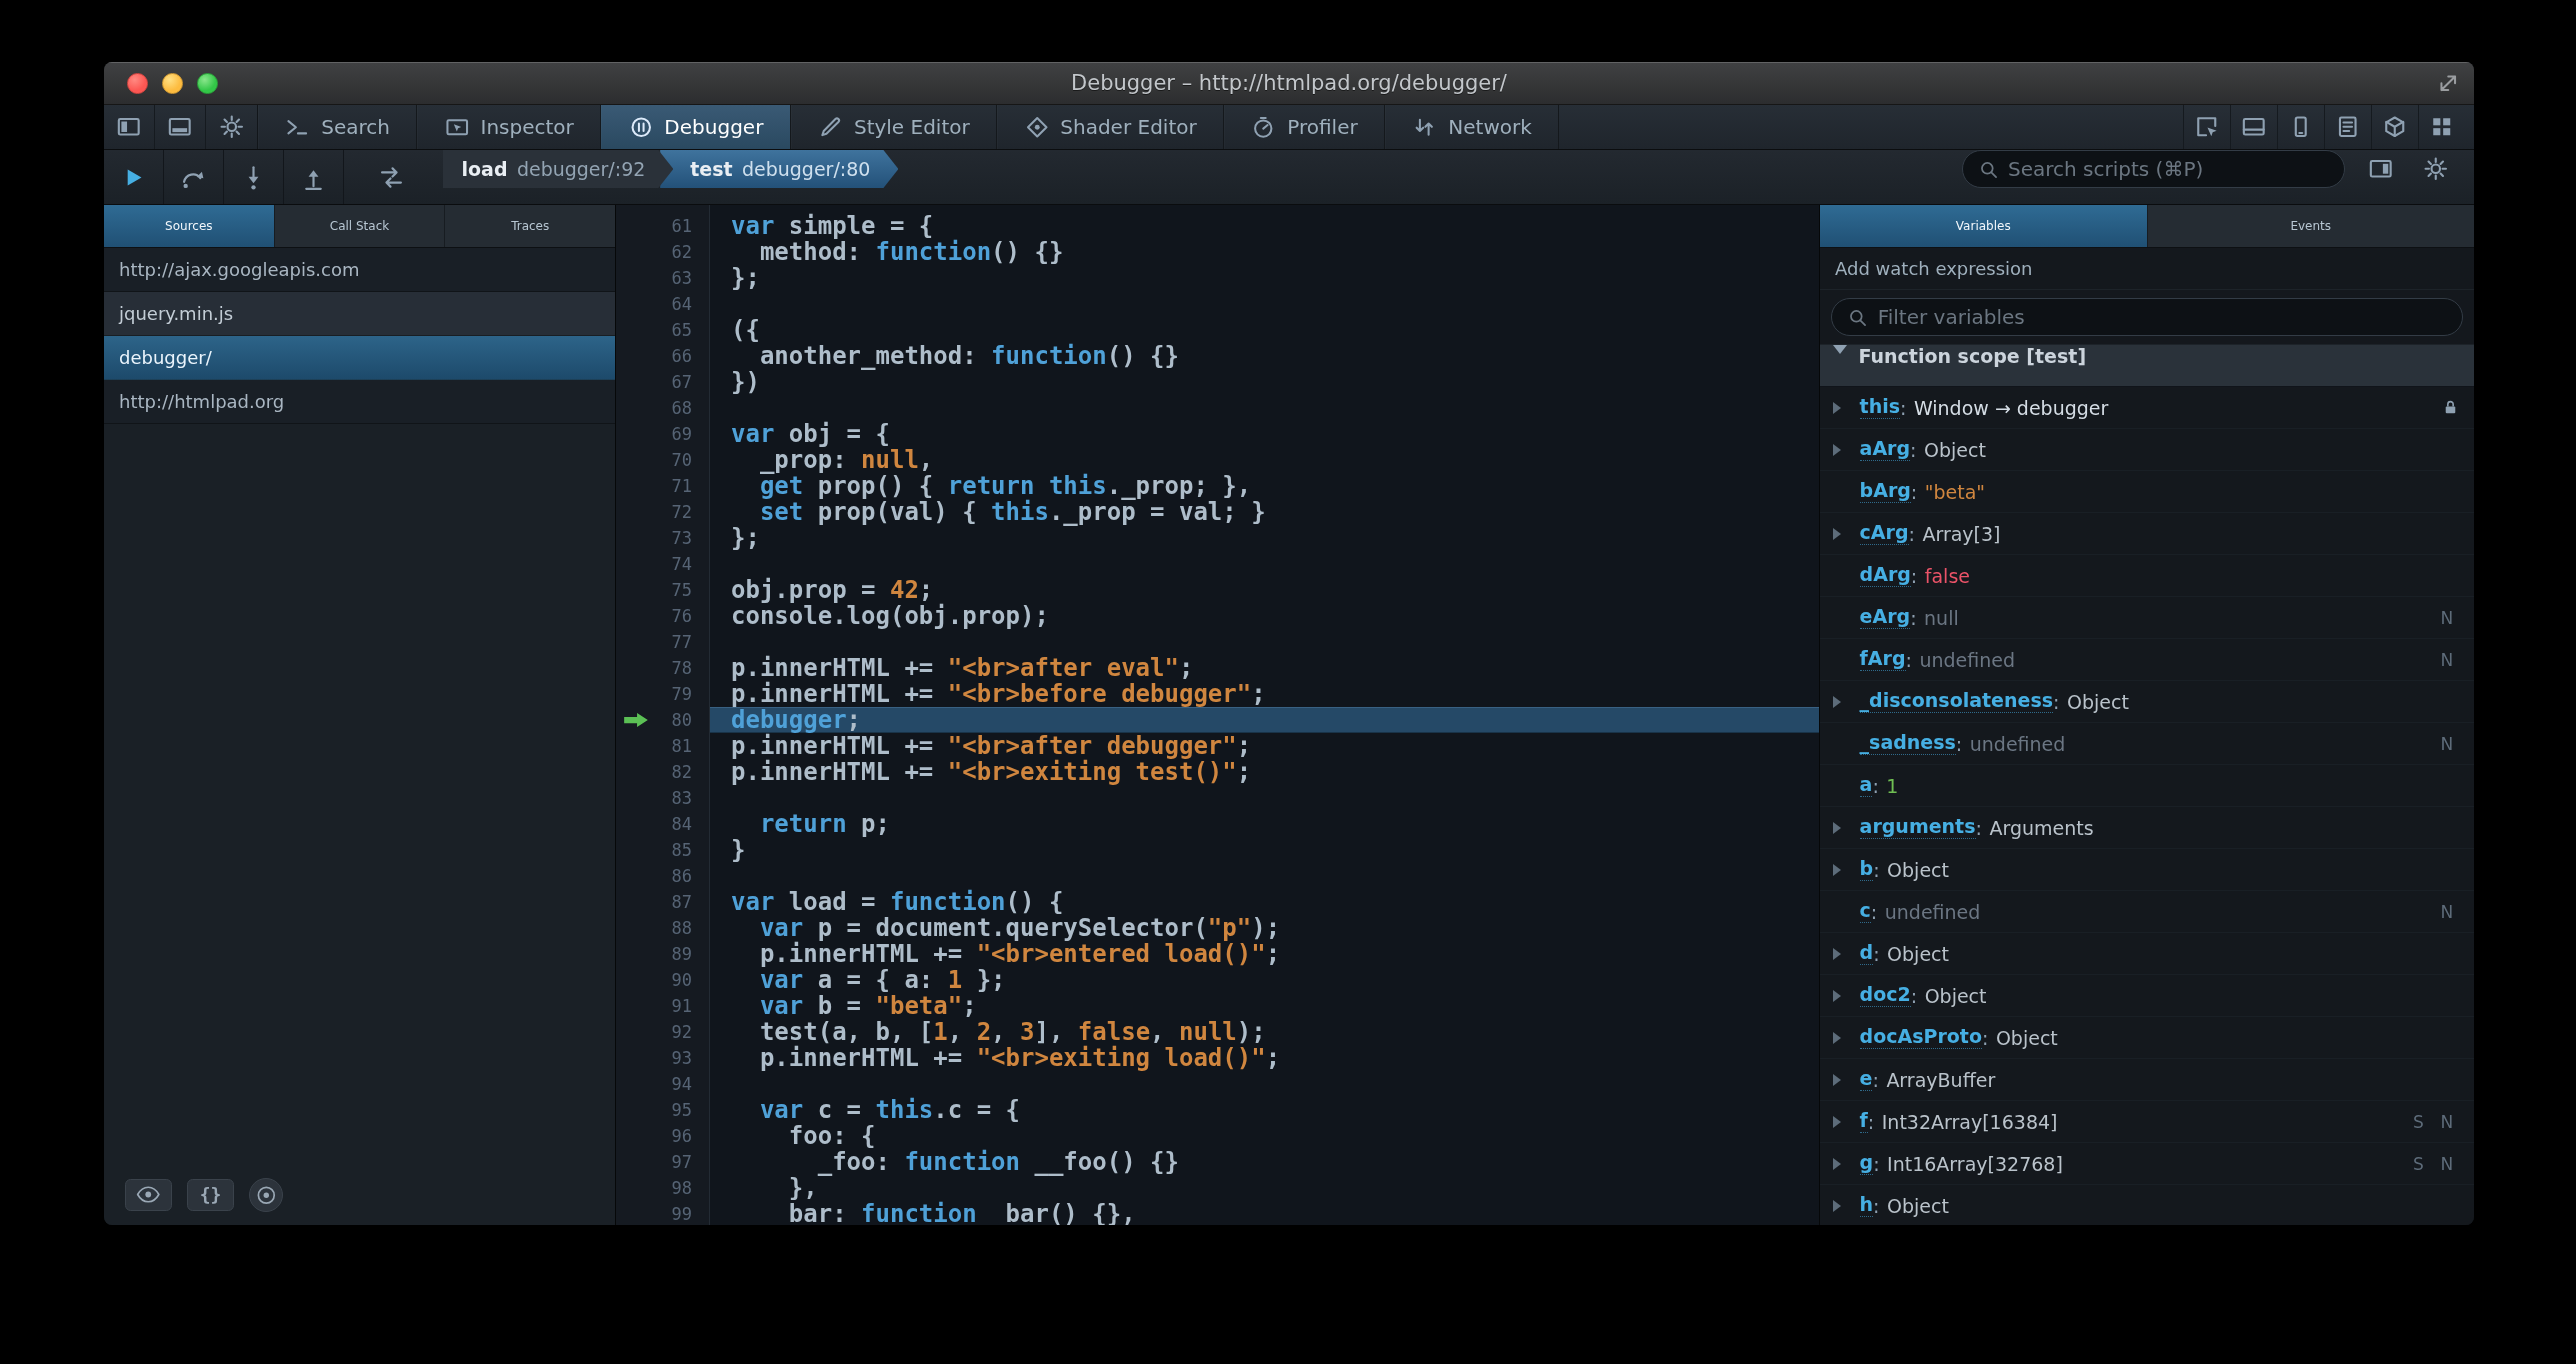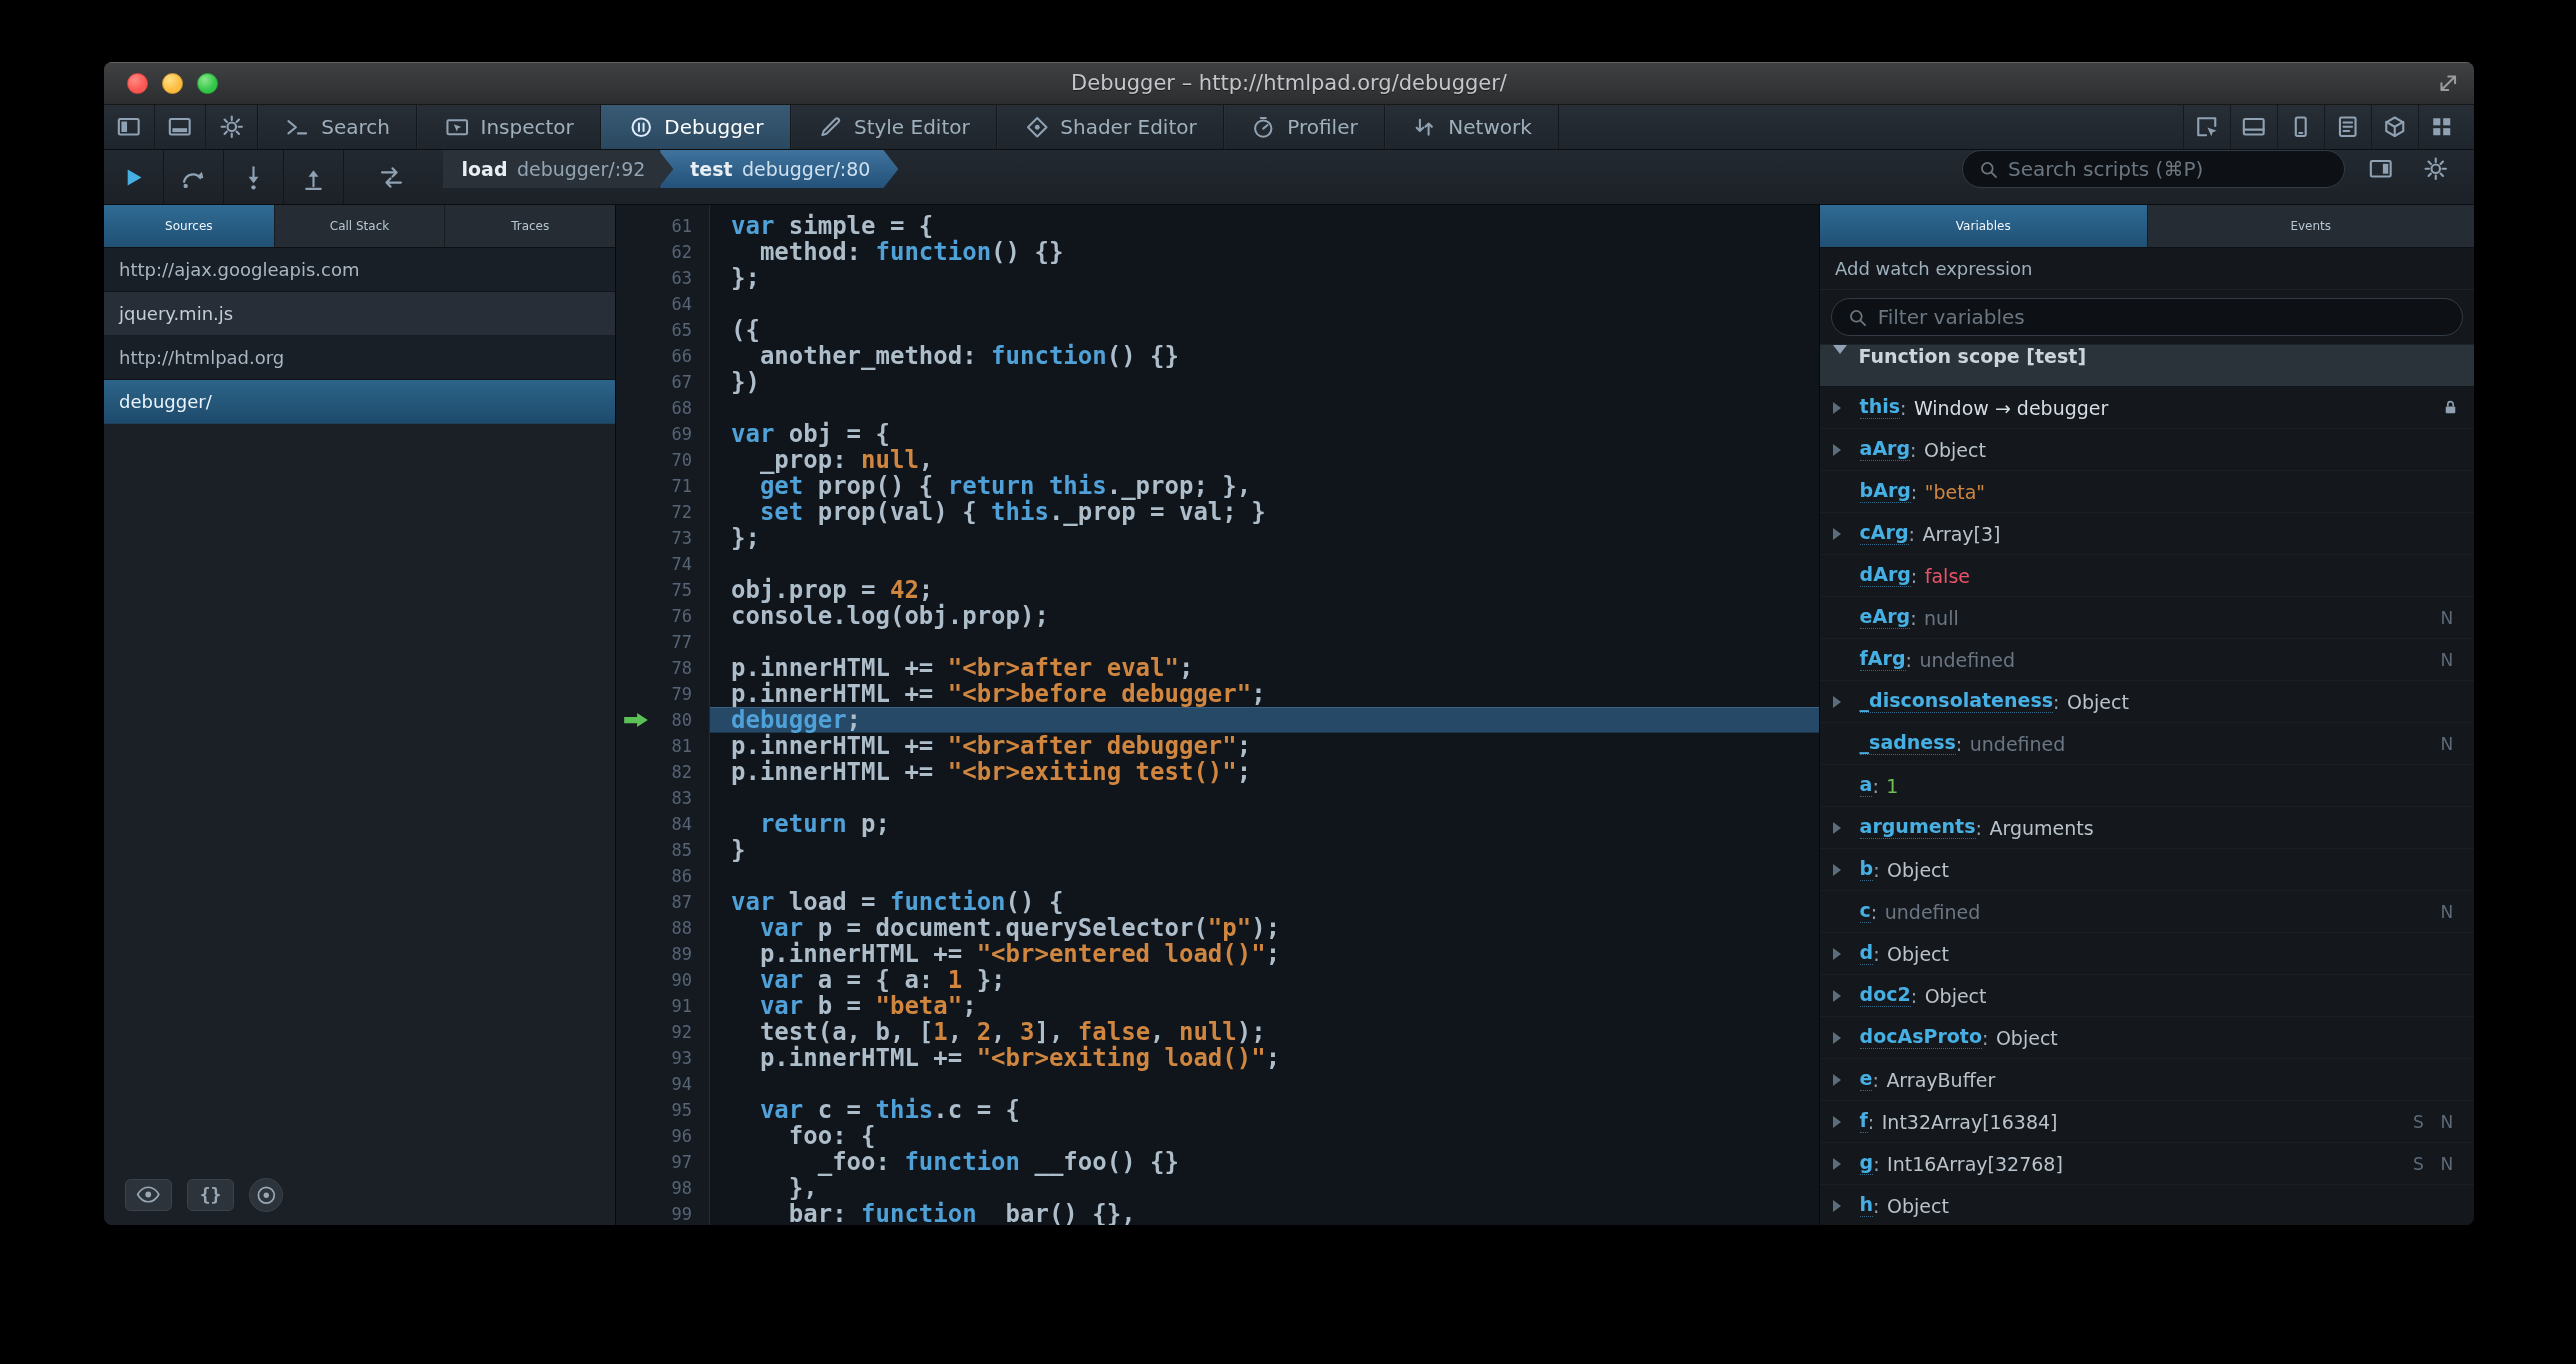--- a/index.html
+++ b/index.html
@@ -338,22 +338,22 @@
 
       <div class="left-pane">
         <div class="pane-tabs" id="sources-tabs">
             <div class="pane-tab active">Sources</div>
             <div class="pane-tab">Call Stack</div>
             <div class="pane-tab">Traces</div>
           </div>
         <div class="source-list" id="source-list">
             <div class="source-item">http://ajax.googleapis.com</div>
             <div class="source-item child">jquery.min.js</div>
+            <div class="source-item child selected">debugger/</div>
             <div class="source-item">http://htmlpad.org</div>
-            <div class="source-item child selected">debugger/</div>
           </div>
         <div class="left-bottom">
           <div class="lb-btn">
             <svg viewBox="0 0 22 16">
                 <path class="st" d="M1.5 8C4 3.5 8 1.5 11 1.5S18 3.5 20.5 8C18 12.5 14 14.5 11 14.5S4 12.5 1.5 8z"></path>
                 <circle cx="11" cy="8" r="2.6" fill="currentColor"></circle>
               </svg>
           </div>
           <div class="lb-btn">
             <span class="braces-glyph">{}</span>

